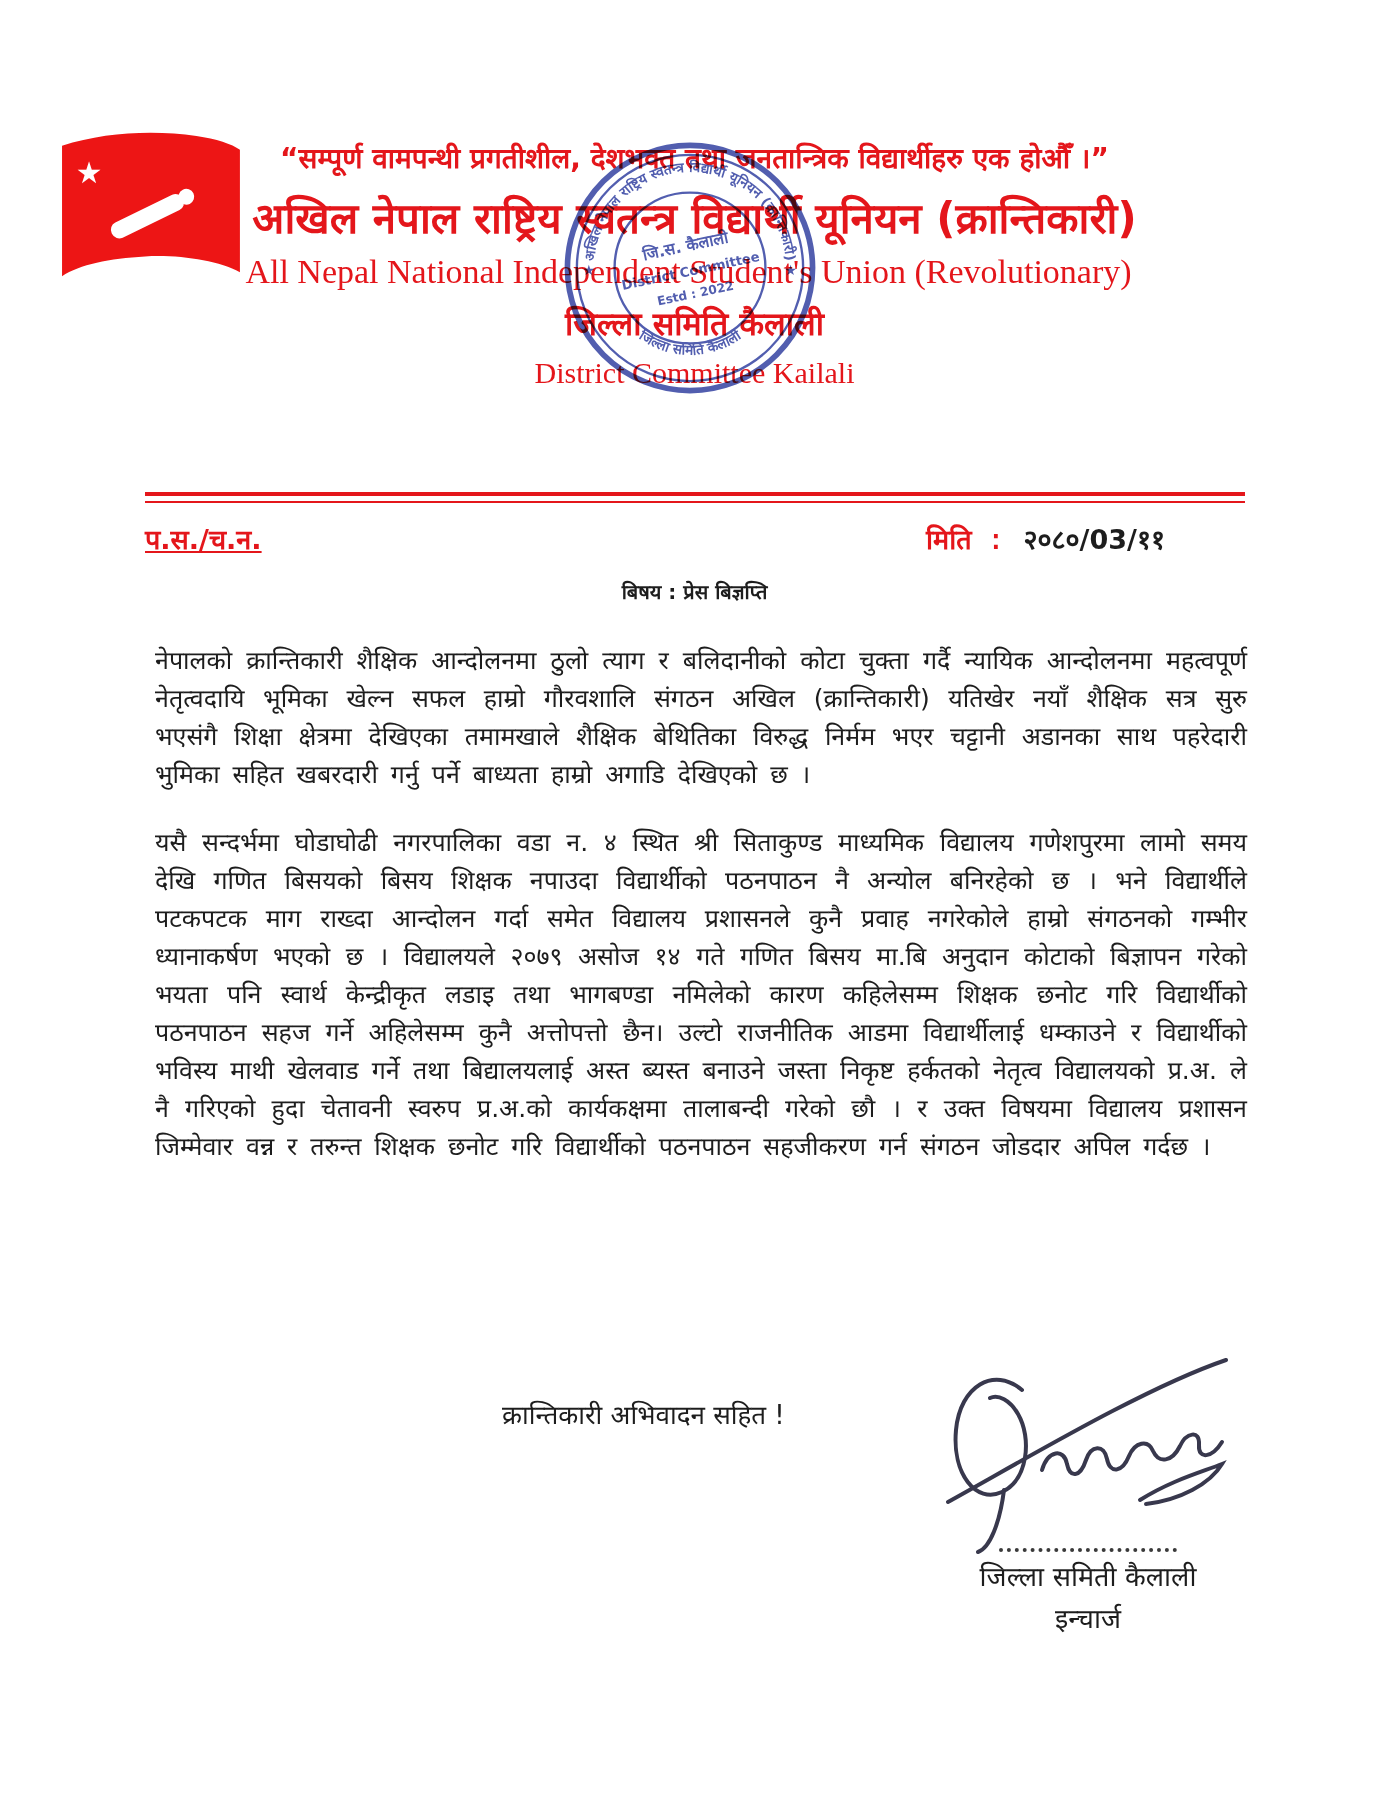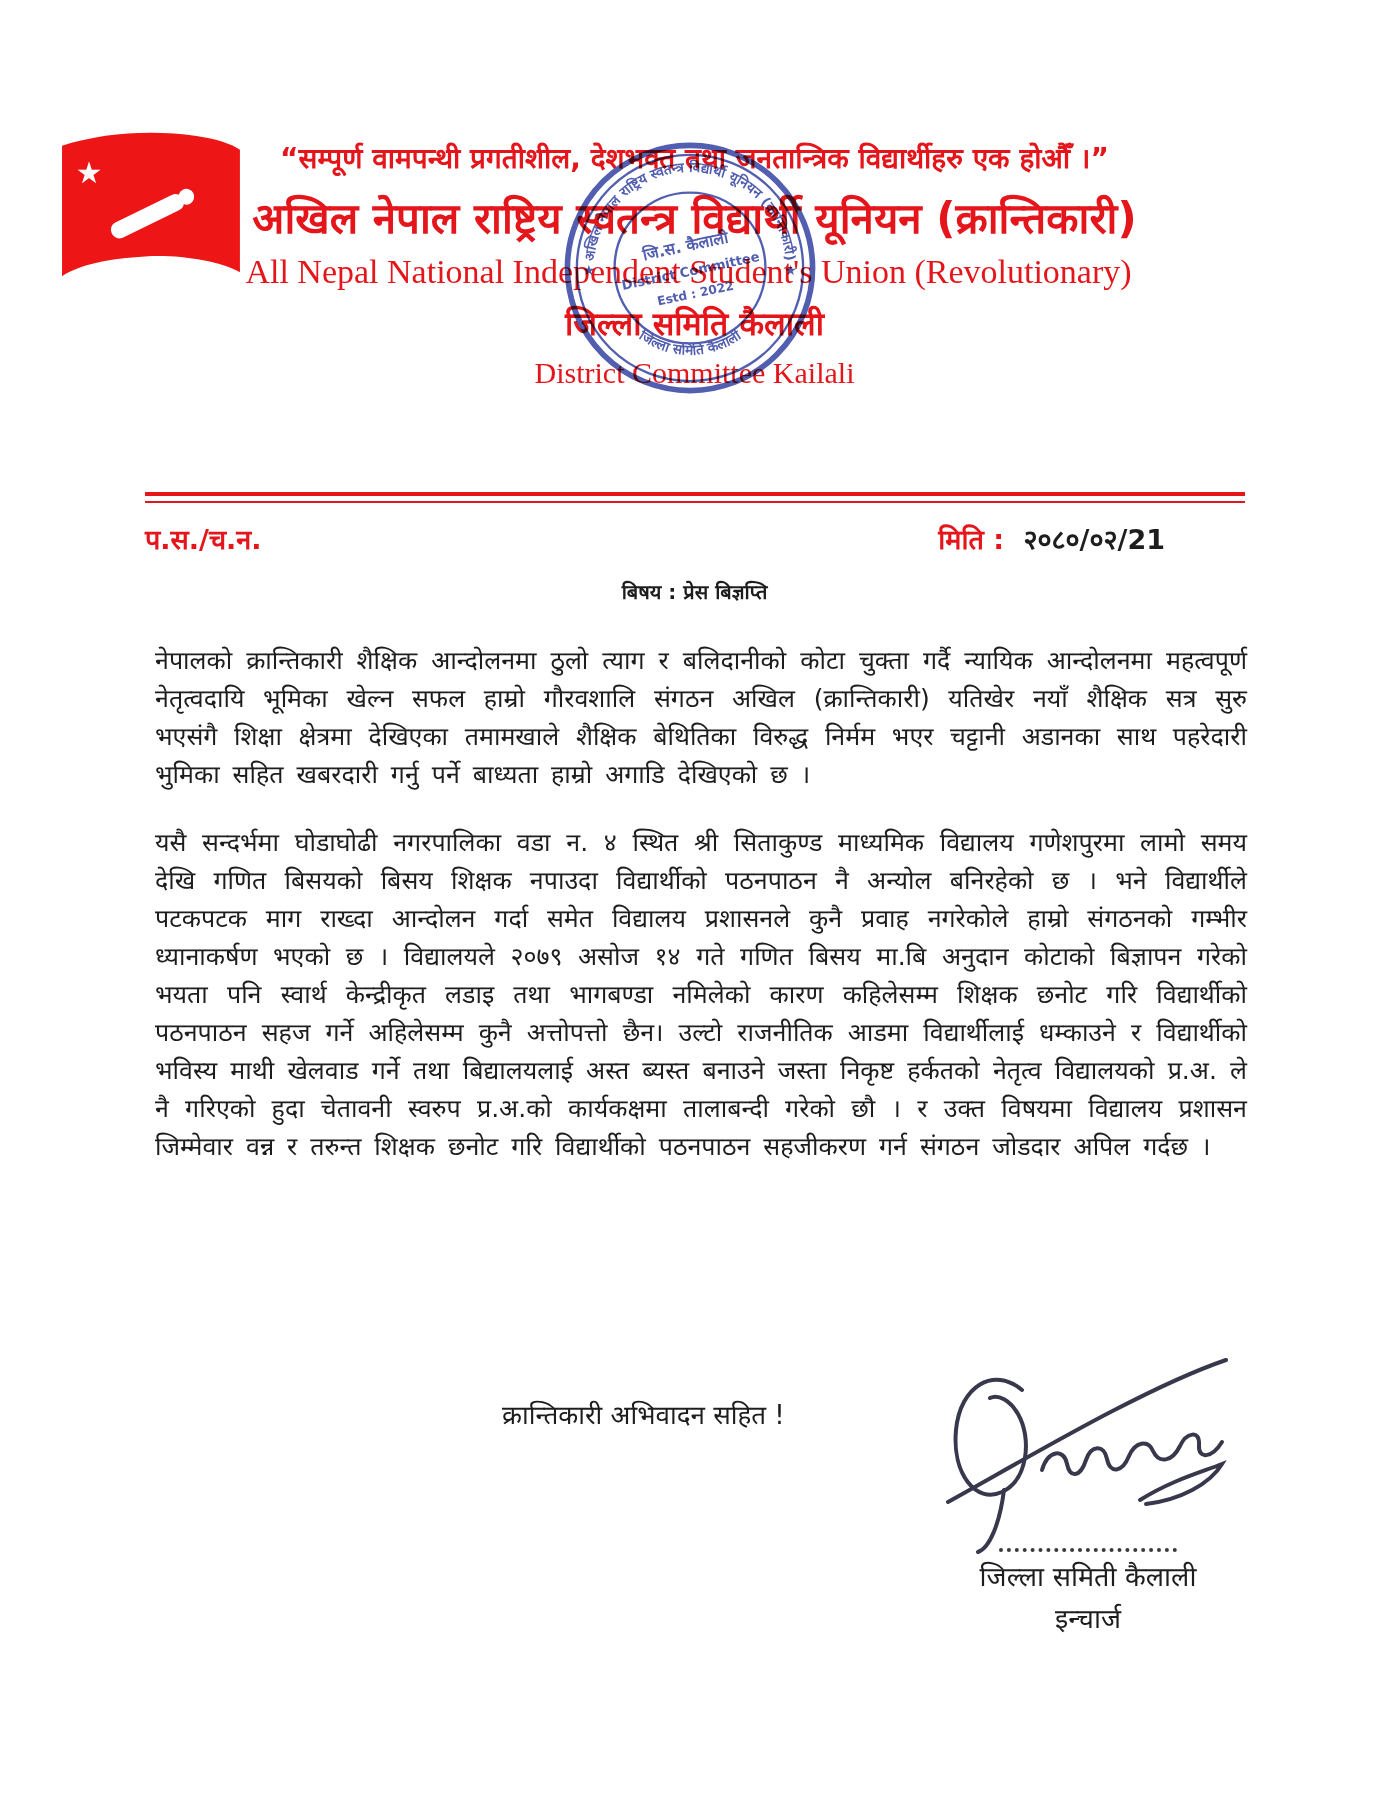--- a/index.html
+++ b/index.html
@@ -29,22 +29,22 @@
   .stamp{position:absolute;left:558px;top:136px;width:264px;height:264px;
          mix-blend-mode:multiply;opacity:.82;}
   
   .separator{position:absolute;left:145px;top:492px;width:1100px;}
   .separator .l1{border-top:4px solid var(--accent-red);}
   .separator .l2{border-top:2px solid var(--accent-red);margin-top:5px;}
   
   .meta-row{position:absolute;left:145px;top:520px;width:1020px;
             display:flex;justify-content:space-between;align-items:baseline;
             font-size:27px;font-weight:bold;}
-  .ref{color:var(--accent-red);}
-  .date-label{color:var(--accent-red);}
+  .ref{color:var(--accent-red);text-decoration:underline;}
+  .date-label{color:var(--accent-red);font-family:Liberation Mono, monospace;}
   .date-value{color:var(--text-black);margin-left:10px;}
   
   .subject{position:absolute;left:0;top:578px;width:100%;text-align:center;
            font-size:20px;font-weight:bold;color:var(--text-black);}
   
   .body-text{position:absolute;left:145px;top:642px;width:1102px;
              font-size:25px;line-height:38px;text-align:justify;word-spacing:5px;}
   .body-text p{margin:0 0 30px 10px;}
   
   .salutation{position:absolute;left:502px;top:1396px;font-size:26px;color:var(--text-black);}
@@ -104,21 +104,21 @@
 
   <div class="separator">
     <div class="l1"></div>
     <div class="l2"></div>
   </div>
 
   <div class="meta-row">
     <span class="ref">प.स./च.न.</span>
     <span>
       <span class="date-label">मिति :</span>
-      <span class="date-value">२०८०/०२/21</span>
+      <span class="date-value">२०८०/03/११</span>
     </span>
   </div>
 
   <div class="subject">बिषय : प्रेस बिज्ञप्ति</div>
 
   <div class="body-text">
     <p>नेपालको क्रान्तिकारी शैक्षिक आन्दोलनमा ठुलो त्याग र बलिदानीको कोटा चुक्ता गर्दै न्यायिक आन्दोलनमा महत्वपूर्ण नेतृत्वदायि भूमिका खेल्न सफल हाम्रो गौरवशालि संगठन अखिल (क्रान्तिकारी) यतिखेर नयाँ शैक्षिक सत्र सुरु भएसंगै शिक्षा क्षेत्रमा देखिएका तमामखाले शैक्षिक बेथितिका विरुद्ध निर्मम भएर चट्टानी अडानका साथ पहरेदारी भुमिका सहित खबरदारी गर्नु पर्ने बाध्यता हाम्रो अगाडि देखिएको छ ।</p>
     <p>यसै सन्दर्भमा घोडाघोढी नगरपालिका वडा न. ४ स्थित श्री सिताकुण्ड माध्यमिक विद्यालय गणेशपुरमा लामो समय देखि गणित बिसयको बिसय शिक्षक नपाउदा विद्यार्थीको पठनपाठन नै अन्योल बनिरहेको छ । भने विद्यार्थीले पटकपटक माग राख्दा आन्दोलन गर्दा समेत विद्यालय प्रशासनले कुनै प्रवाह नगरेकोले हाम्रो संगठनको गम्भीर ध्यानाकर्षण भएको छ । विद्यालयले २०७९ असोज १४ गते गणित बिसय मा.बि अनुदान कोटाको बिज्ञापन गरेको भयता पनि स्वार्थ केन्द्रीकृत लडाइ तथा भागबण्डा नमिलेको कारण कहिलेसम्म शिक्षक छनोट गरि विद्यार्थीको पठनपाठन सहज गर्ने अहिलेसम्म कुनै अत्तोपत्तो छैन। उल्टो राजनीतिक आडमा विद्यार्थीलाई धम्काउने र विद्यार्थीको भविस्य माथी खेलवाड गर्ने तथा बिद्यालयलाई अस्त ब्यस्त बनाउने जस्ता निकृष्ट हर्कतको नेतृत्व विद्यालयको प्र.अ. ले नै गरिएको हुदा चेतावनी स्वरुप प्र.अ.को कार्यकक्षमा तालाबन्दी गरेको छौ । र उक्त विषयमा विद्यालय प्रशासन जिम्मेवार वन्न र तरुन्त शिक्षक छनोट गरि विद्यार्थीको पठनपाठन सहजीकरण गर्न संगठन जोडदार अपिल गर्दछ ।</p>
   </div>
 

